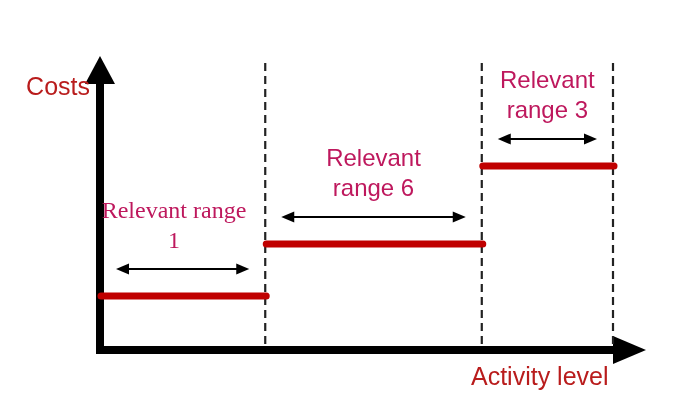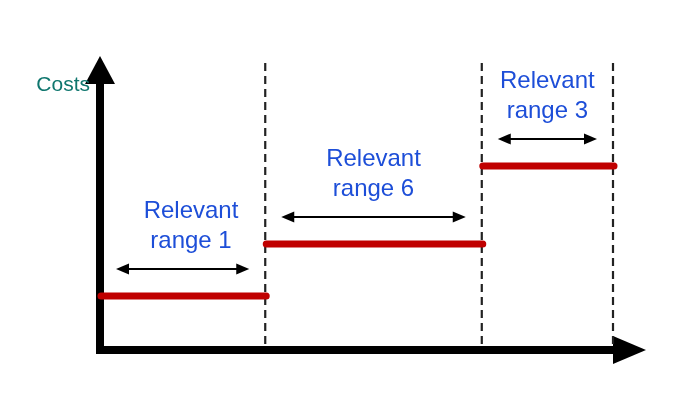--- a/index.html
+++ b/index.html
@@ -12,41 +12,41 @@
     color: #000000;
     overflow: hidden;
   }
   #plot {
     position: absolute;
     left: 0; top: 0;
     width: 697px; height: 417px;
   }
   .axis-label {
     position: absolute;
-    font-size: 21px;
-    color: #0f766e;
+    font-size: 25px;
+    color: #b91c1c;
     white-space: nowrap;
   }
   #costs-label {
     left: 6px;
     top: 72px;
     width: 84px;
     text-align: right;
   }
   #activity-label {
     left: 471px;
     top: 362px;
   }
   .range-label {
     position: absolute;
     width: 150px;
     text-align: center;
     font-size: 24px;
     line-height: 30px;
-    color: #1d4ed8;
+    color: #be185d;
   }
 </style>
 </head>
 <body>
 
 <div id="stage">
   <svg id="plot" viewBox="0 0 697 417">
       <line x1="100" y1="350" x2="617" y2="350" stroke="#000000" stroke-width="8"></line>
       <polygon points="613,336 613,364 646,350" fill="#000000"></polygon>
       <line x1="100" y1="82" x2="100" y2="354" stroke="#000000" stroke-width="8"></line>
@@ -61,16 +61,17 @@
       <line x1="292.24" y1="217.00400000000002" x2="454.78" y2="217.00400000000002" stroke="#000000" stroke-width="2"></line>
       <polygon points="281.24,217.00400000000002 294.24,211.50400000000002 294.24,222.50400000000002" fill="#000000"></polygon>
       <polygon points="465.78,217.00400000000002 452.78,211.50400000000002 452.78,222.50400000000002" fill="#000000"></polygon>
       <line x1="613" y1="63" x2="613" y2="347" stroke="#222222" stroke-width="2.2" stroke-dasharray="8 5"></line>
       <line x1="482.78" y1="166.04" x2="614" y2="166.04" stroke="#c00000" stroke-width="7" stroke-linecap="round"></line>
       <line x1="508.78" y1="139.04" x2="586" y2="139.04" stroke="#000000" stroke-width="2"></line>
       <polygon points="497.78,139.04 510.78,133.54 510.78,144.54" fill="#000000"></polygon>
       <polygon points="597,139.04 584,133.54 584,144.54" fill="#000000"></polygon>
     </svg>
   <div id="costs-label" class="axis-label">Costs</div>
-<div class="range-label" style="left: 116px; top: 194.98px;">Relevant range 1</div>
+  <div id="activity-label" class="axis-label">Activity level</div>
+<div class="range-label" style="left: 99px; top: 194.98px; font-family: Liberation Serif, serif;">Relevant range 1</div>
     <div class="range-label" style="left: 298.51px; top: 143.004px;">Relevant range 6</div>
     <div class="range-label" style="left: 472.39px; top: 65.04px;">Relevant range 3</div>
   </div>
 
 </body></html>

